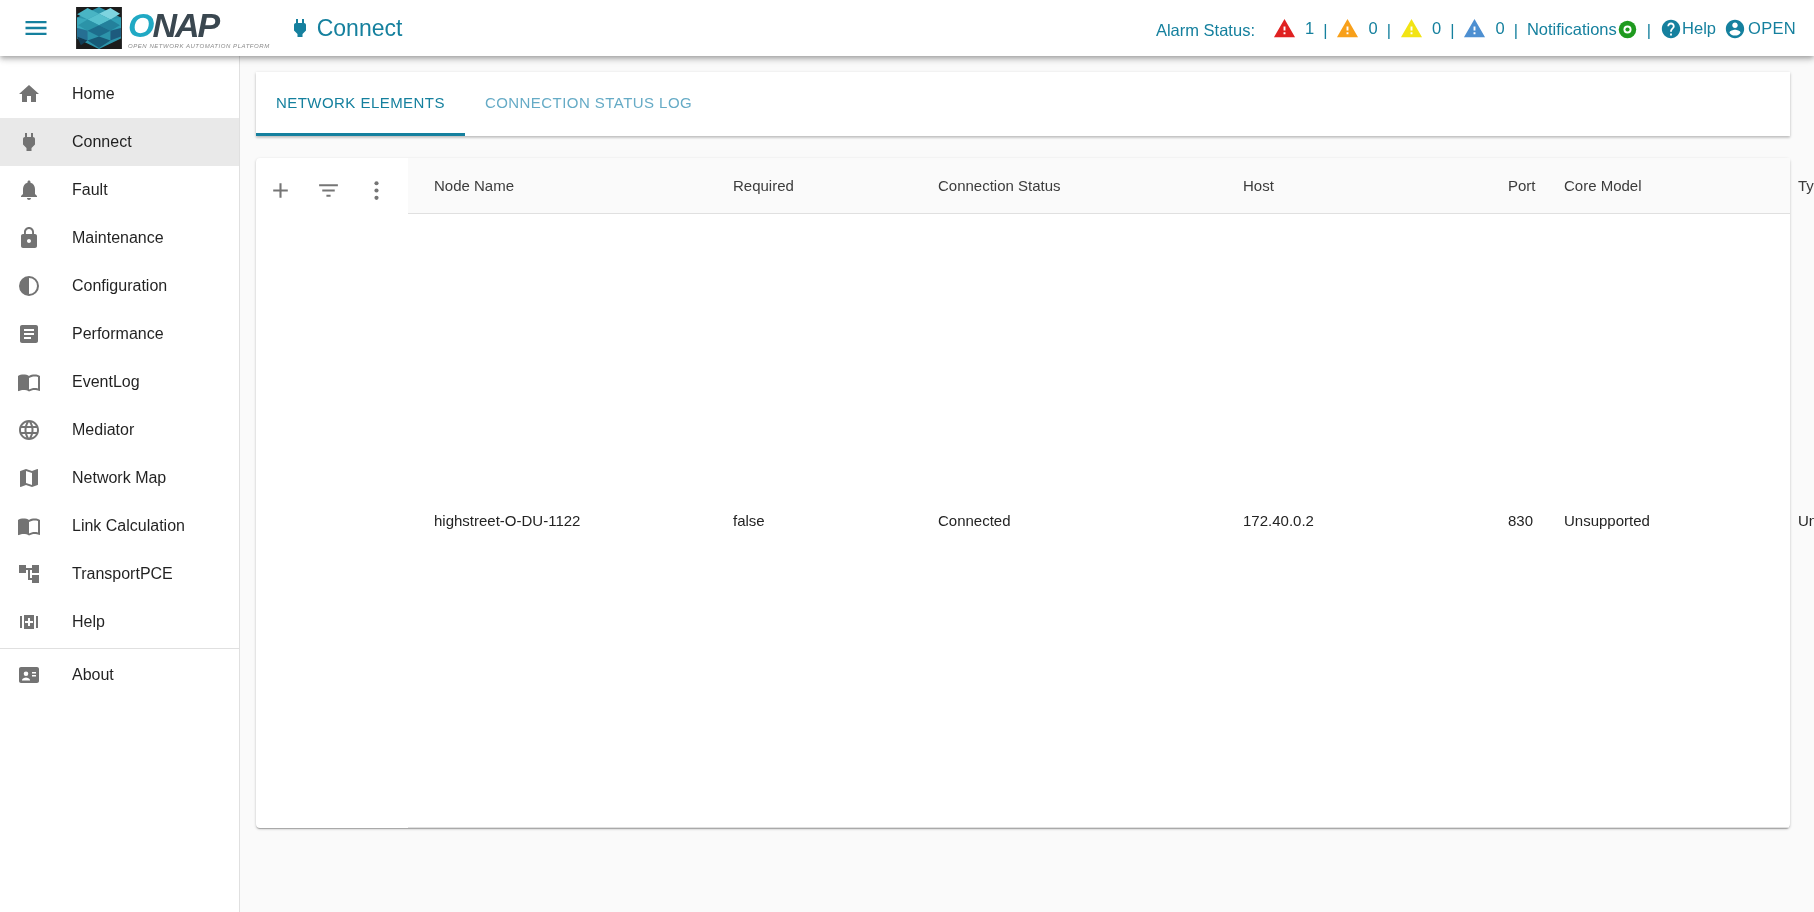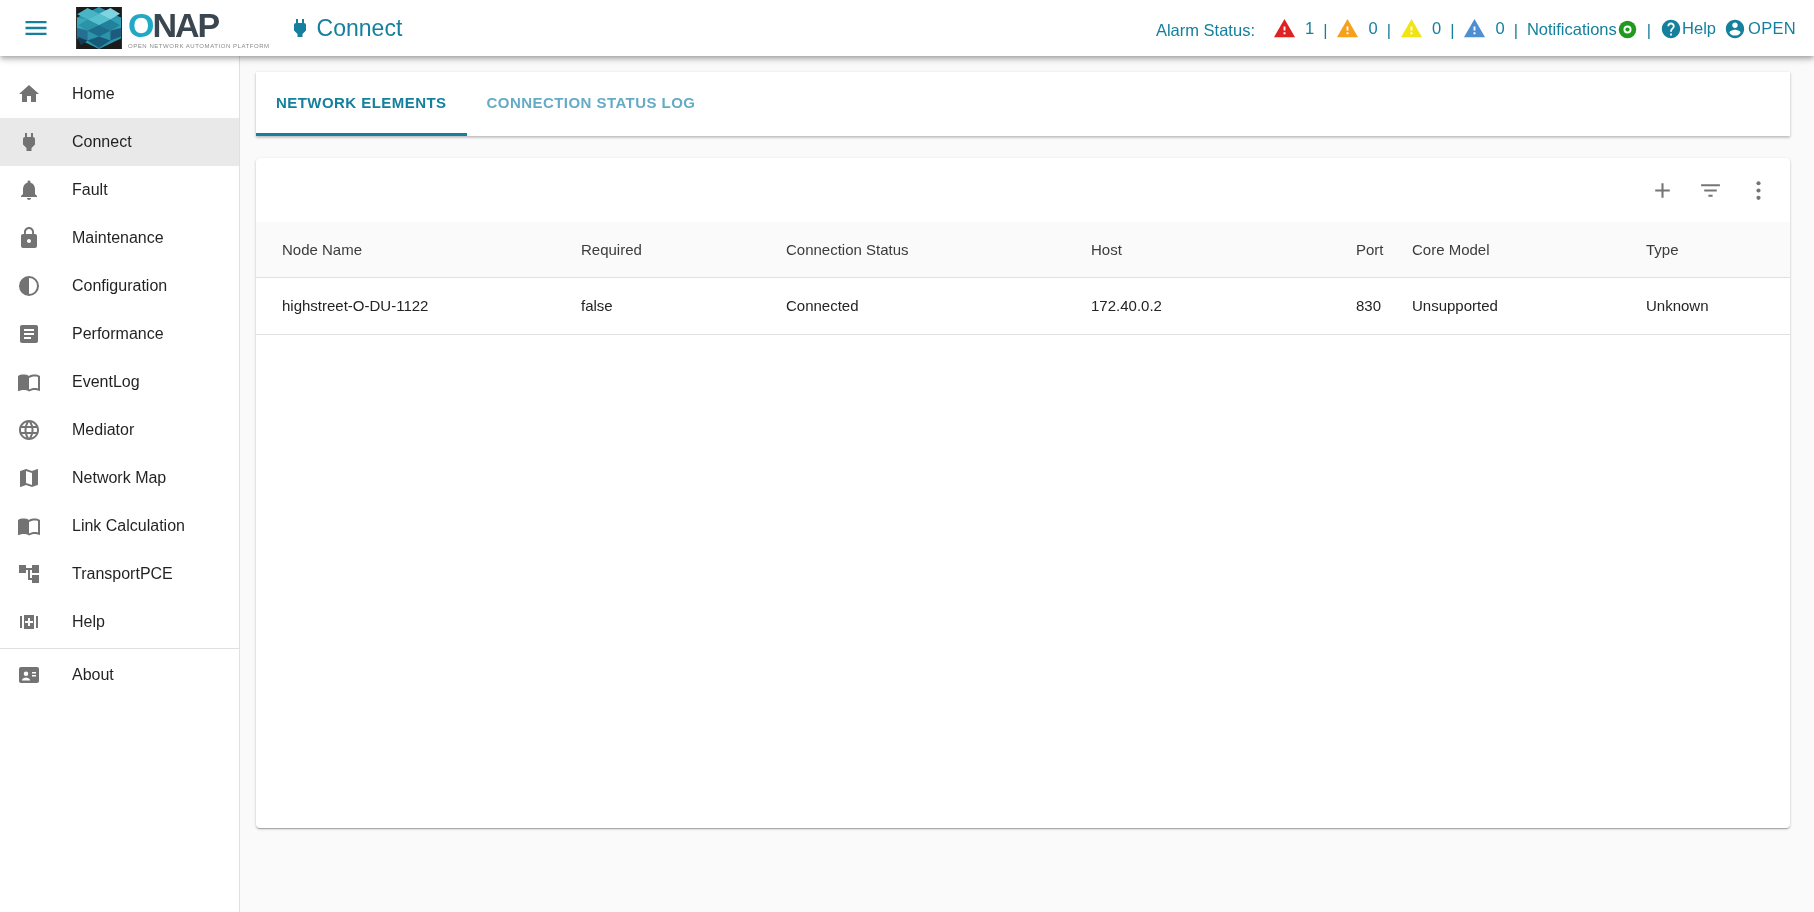--- a/index.html
+++ b/index.html
@@ -5,21 +5,21 @@
   * { margin:0; padding:0; box-sizing:border-box; }
   html,body { width:1814px; height:912px; overflow:hidden; background:#fafafa;
               font-family:"Liberation Sans", sans-serif; color:rgba(0,0,0,.87); }
 
   
   .app-header { position:relative; z-index:30; height:56px; background:#fff; display:flex; align-items:center;
     box-shadow:0 2px 4px -1px rgba(0,0,0,.2), 0 4px 5px 0 rgba(0,0,0,.14), 0 1px 10px 0 rgba(0,0,0,.12); }
   .icon-btn { border:none; background:transparent; cursor:pointer; display:flex; align-items:center; justify-content:center; }
   .menu-btn { width:48px; height:48px; margin-left:12px; }
   .menu-btn svg { width:28px; height:28px; fill:#15809E; }
-  .logo { display:flex; align-items:center; margin-left:16px; }
+  .logo { display:flex; align-items:center; margin-left:16px;font-style:italic; }
   .logo-txt { margin-left:6px; display:flex; flex-direction:column; line-height:1; }
   .logo-word { font-weight:800; font-size:34px; letter-spacing:-2px; color:#3a4750; }
   .logo-word .o { color:#20a9c4; }
   .logo-sub { font-size:6px; letter-spacing:.55px; color:#8a8a8a; margin-top:1px; }
   .app-title-wrap { display:flex; align-items:center; margin-left:18px; color:#15809E; }
   .app-title-wrap svg { width:24px; height:24px; fill:#15809E; }
   .app-title { font-size:23px; margin-left:5px; }
   .header-right { margin-left:auto; display:flex; align-items:flex-end; gap:8px; padding-right:18px;
                   color:#15809E; font-size:16.5px; }
   .header-right svg { display:block; }
@@ -39,26 +39,26 @@
   .nav-icon svg { width:24px; height:24px; fill:#737373; }
   .nav-label { margin-left:31px; font-size:16px; color:rgba(0,0,0,.87);text-align:center; }
   .nav-divider { border:none; border-top:1px solid #e0e0e0; margin:2px 0; }
 
   .main { flex:1; padding:16px 24px 0 16px; background:#fafafa; }
 
   
   .tabbar { background:#fff; height:64px; display:flex; align-items:stretch;
     box-shadow:0 1px 3px rgba(0,0,0,.2), 0 2px 2px rgba(0,0,0,.1); }
   .tab { display:flex; align-items:center; padding:0 20px; min-width:160px;
-         font-size:15px; font-weight:700; letter-spacing:.45px; cursor:pointer;
+         font-size:15px; font-weight:400; letter-spacing:.45px; cursor:pointer;
          color:#66abc6; border-bottom:3px solid transparent; }
   .tab.active { color:#15809E; border-bottom-color:#15809E; }
 
   
-  .card { margin-top:22px; height:670px; background:#fff; border-radius:4px; display:flex; flex-direction:column;
+  .card { margin-top:22px; height:670px; background:#fff; border-radius:4px; display:flex; flex-direction:row;
     box-shadow:0 1px 3px rgba(0,0,0,.2), 0 1px 1px rgba(0,0,0,.14), 0 2px 1px -1px rgba(0,0,0,.12); }
   .toolbar { height:64px; flex:none; display:flex; align-items:center; justify-content:flex-end; padding-right:8px; }
   .tool-btn { width:48px; height:48px; }
   .tool-btn svg { width:25px; height:25px; fill:#757575; }
   table { width:100%; border-collapse:collapse; table-layout:fixed; font-size:15px; }
   thead th { height:55px; background:#fafafa; border-bottom:1px solid #e0e0e0; font-weight:400; color:#3c3c3c;
              text-align:left; padding:0 16px; cursor:pointer; }
   tbody td { height:57px; border-bottom:1px solid #e0e0e0; color:#242424; padding:0 16px;margin-top:22px; }
   th.first, td.first { padding-left:26px; }
   th.num, td.num { text-align:right; }

